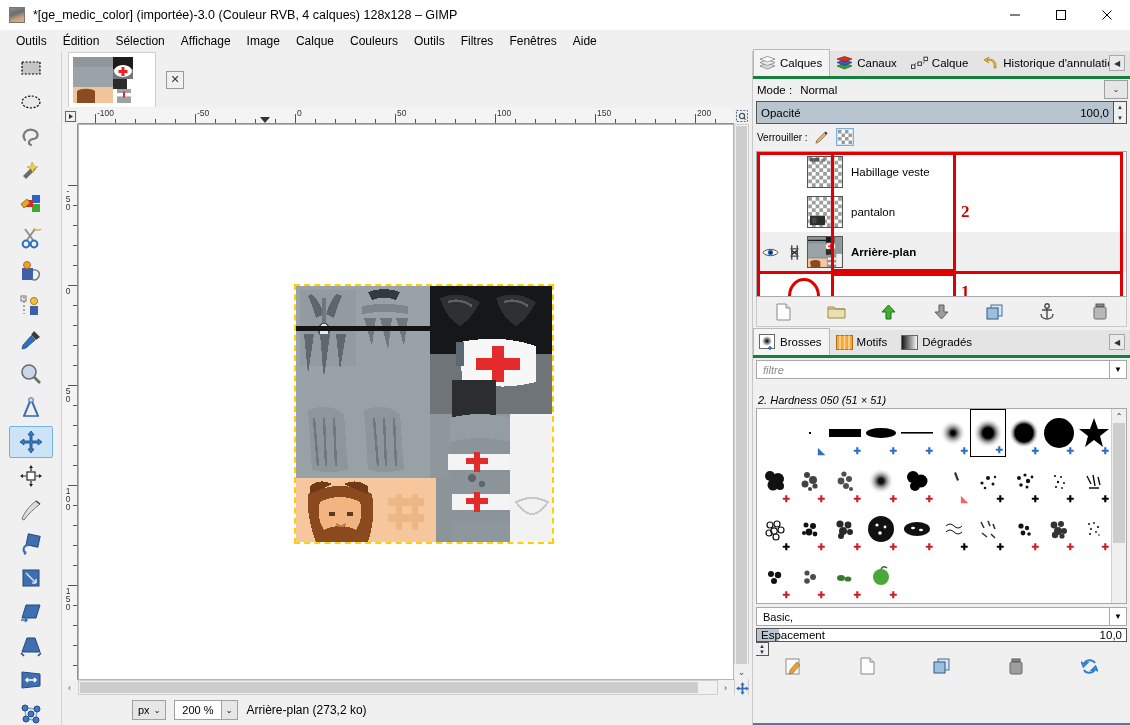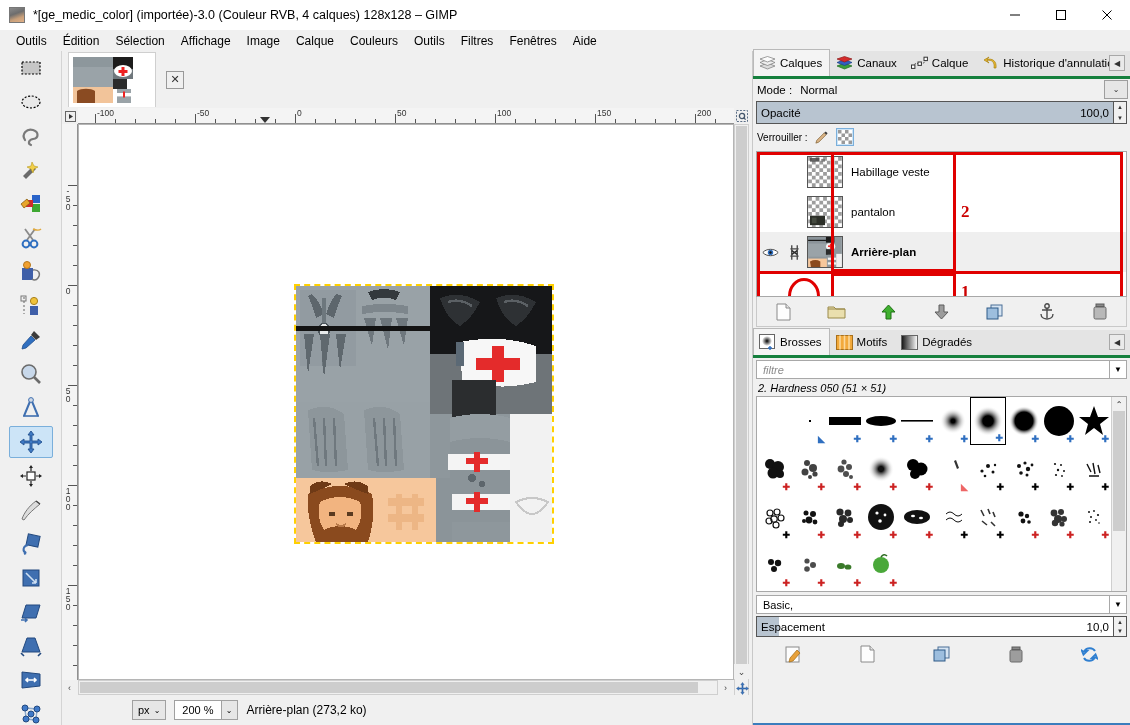--- a/index.html
+++ b/index.html
@@ -234,21 +234,21 @@
 
   
   #layer-tools {
     height: 30px; margin: 0 3px; display: flex; align-items: center;
     justify-content: space-around; background:#f0f0f0; border:1px solid #c9c9c9; border-top:none;
   }
   .lt-btn { width: 24px; height: 24px; display:flex;align-items:center;justify-content:center; }
 
   
   #brush-dock { margin-top: 3px; display:flex; flex-direction: column; flex:1; }
-  #filter-row { margin: 2px 3px 0 3px; height: 19px; display:flex; }
+  #filter-row { margin: 2px 3px 12px 3px; height: 19px; display:flex; }
   #filter-input {
     flex:1; background: #ffffff; border: 1px solid #a8a8a8; border-right:none;
     display:flex; align-items:center; padding-left:6px;
     font-style: italic; font-size: 11px; color: #8c8c8c;
   }
   #filter-drop {
     width: 18px; background:#ffffff; border:1px solid #a8a8a8;
     display:flex;align-items:center;justify-content:center; font-size:8px;
   }
   #brush-label {
@@ -267,21 +267,21 @@
   .bplus { position:absolute; right:2px; bottom:1px; font-size:9px; line-height:9px; font-weight:bold; }
   #brush-scroll { width:15px; background:#f0f0f0; border-left:1px solid #cfcfcf; position:relative; }
   #brush-scroll .up { position:absolute;top:0;left:0;width:14px;height:14px;display:flex;align-items:center;justify-content:center;font-size:8px;}
   #brush-scroll .th { position:absolute;top:14px;left:1px;width:12px;height:120px;background:#cdcdcd; }
   #basic-row { margin: 3px 3px 0 3px; height: 19px; display:flex; }
   #basic-input {
     flex:1; background:#fff; border:1px solid #a8a8a8; border-right:none;
     display:flex;align-items:center;padding-left:6px;font-size:11px;
   }
   #basic-drop { width:18px;background:#fff;border:1px solid #a8a8a8;display:flex;align-items:center;justify-content:center;font-size:8px; }
-  #spacing-row { margin: 2px 3px 0 3px; height: 21px; display:flex; }
+  #spacing-row { margin: 2px 3px 0 3px; height: 21px; display:flex;flex-direction:column; }
   #spacing-slider {
     flex:1; border:1px solid #555; background:#fff; position:relative;
     display:flex;align-items:center;justify-content:space-between;padding:0 4px;font-size:11.5px;
   }
   #spacing-slider .fill { position:absolute;left:0;top:0;bottom:0;width:22px;background:#b8c4d0; }
   #spacing-slider span { position:relative; z-index:1; }
   #spacing-spin { width:13px;border:1px solid #555;border-left:none;background:#f0f0f0;display:flex;flex-direction:column; }
   #spacing-spin div { flex:1;display:flex;align-items:center;justify-content:center;font-size:6px;color:#333; }
   #brush-tools {
     height: 30px; margin: 2px 3px 0 3px; display:flex; align-items:center; justify-content: space-around;

